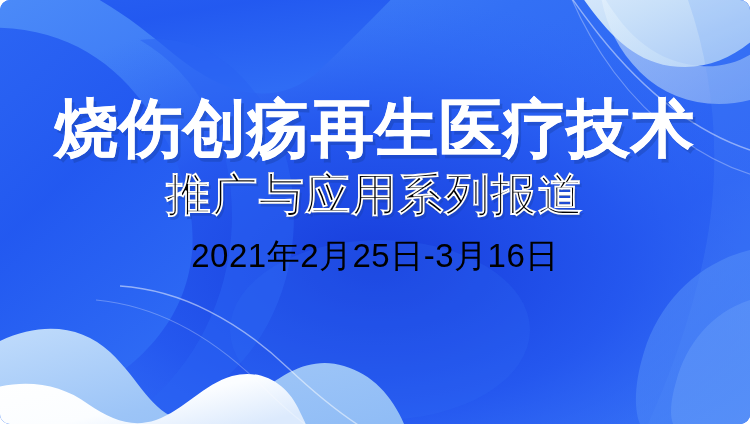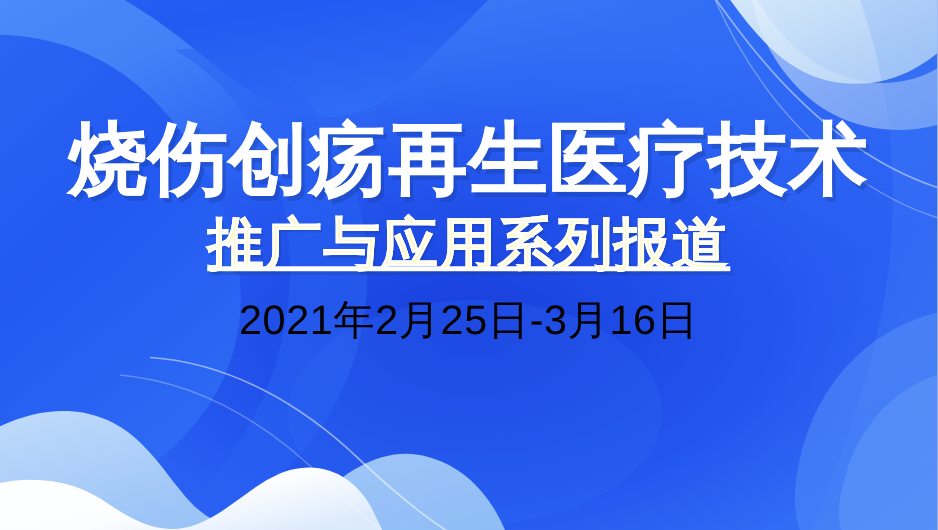--- a/index.html
+++ b/index.html
@@ -11,20 +11,21 @@
   body {
     font-family: "Liberation Sans", "DejaVu Sans", sans-serif;
   }
 
   #banner {
     position: relative;
     width: 750px;
     height: 424px;
     overflow: hidden;
     background: #3370f5;
+    border-radius: 10px;
   }
 
   #bg-svg {
     position: absolute;
     left: 0;
     top: 0;
     width: 750px;
     height: 424px;
     display: block;
   }
@@ -51,25 +52,24 @@
     white-space: nowrap;
     text-shadow: 3px 4px 0 rgba(20, 58, 150, 0.33);
     -webkit-text-stroke: 0.6px #ffffff;
   }
 
   #subtitle {
     margin-top: 12px;
     font-size: 45px;
     line-height: 1.0;
     font-weight: bold;
-    color: #fef9c3;
+    color: #000000;
     letter-spacing: 1.5px;
     white-space: nowrap;
     text-shadow: 2px 3px 0 rgba(20, 58, 150, 0.28);
-    text-decoration: underline;
     -webkit-text-stroke: 0.4px #ffffff;
   }
 
   #date {
     margin-top: 22px;
     font-size: 33px;
     line-height: 1.0;
     font-weight: normal;
     color: #000000;
     letter-spacing: 0.5px;

